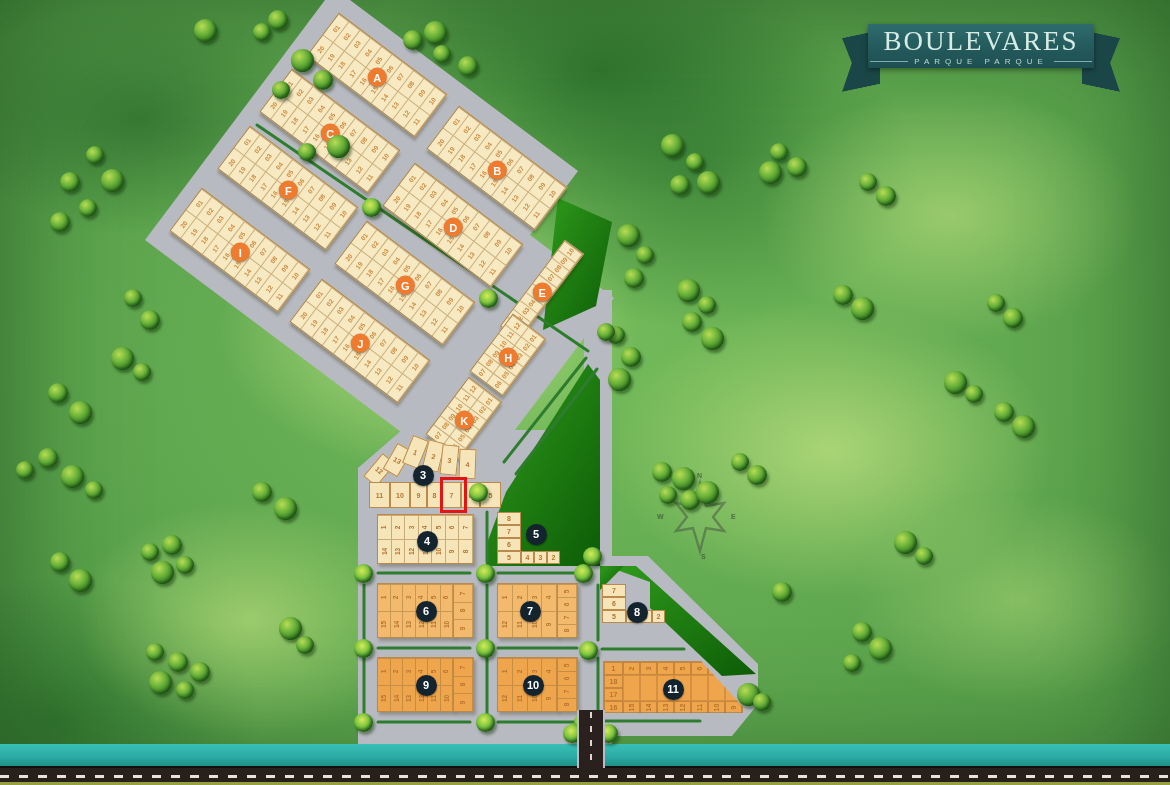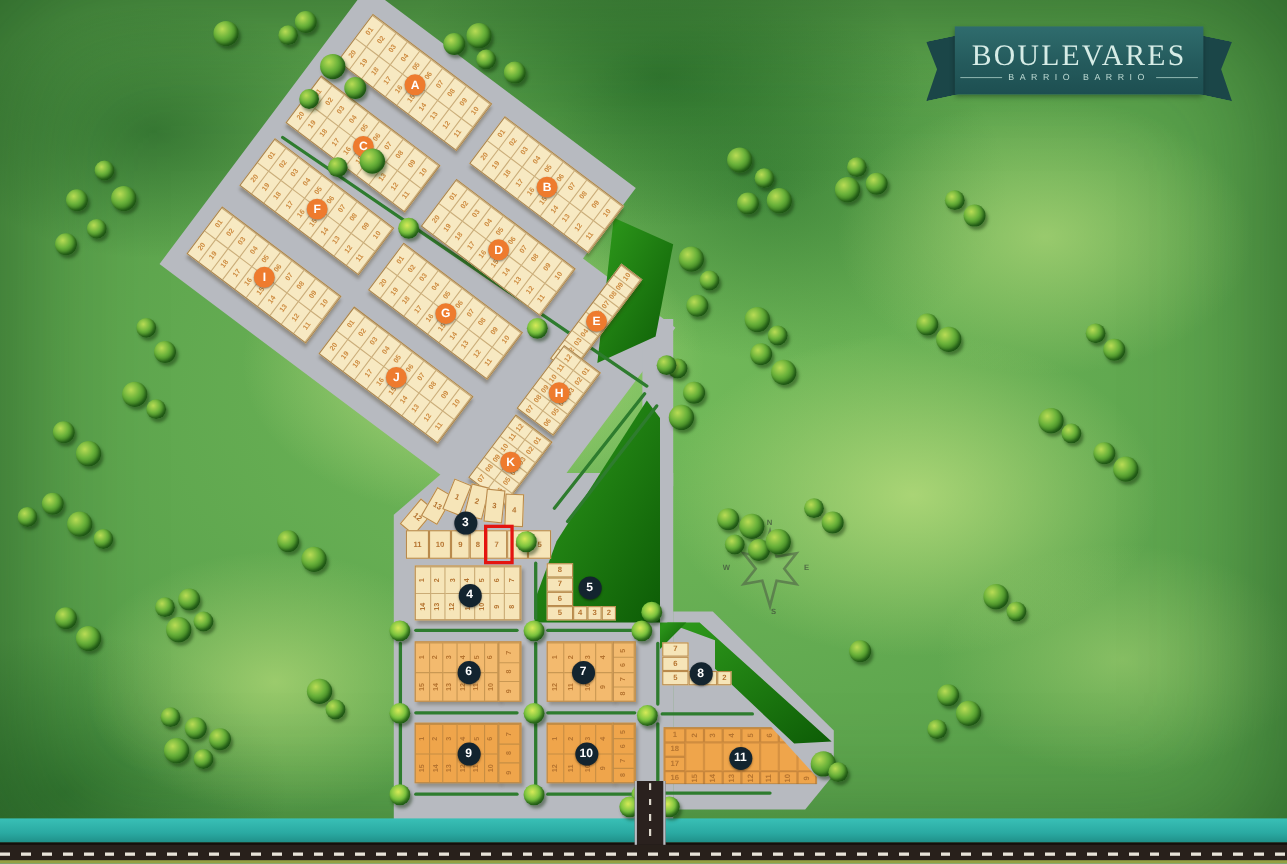--- a/index.html
+++ b/index.html
@@ -56,21 +56,21 @@
     border-left:2px solid #b9bcc2;border-right:2px solid #b9bcc2;box-sizing:border-box;}
   .entrance::after{content:"";position:absolute;left:11px;top:2px;width:2px;bottom:2px;
     background:repeating-linear-gradient(180deg,#ddd8cd 0 6px,rgba(0,0,0,0) 6px 14px);}
   
   .cdir{position:absolute;z-index:2;font-size:7px;font-weight:bold;color:#44573e;opacity:.8;}
   
   .logo{position:absolute;left:840px;top:18px;width:282px;height:80px;z-index:6;}
   .logo .tail{position:absolute;top:16px;width:38px;height:54px;background:#1b4648;}
   .logo .tail.l{left:2px;transform:skewY(-12deg);clip-path:polygon(100% 0,100% 100%,0 100%,26% 50%,0 0);}
   .logo .tail.r{right:2px;transform:skewY(12deg);clip-path:polygon(0 0,100% 0,74% 50%,100% 100%,0 100%);}
-  .logo .band{position:absolute;left:28px;right:28px;top:6px;height:62px;
+  .logo .band{position:absolute;left:28px;right:28px;top:6px;height:44px;
     background:linear-gradient(180deg,#2f6c6d 0%,#245a5c 55%,#1d4f51 100%);
     box-shadow:0 2px 5px rgba(0,0,0,.4);display:flex;flex-direction:column;align-items:center;justify-content:center;}
   .logo .title{font-family:"Liberation Serif",serif;font-size:27px;line-height:28px;letter-spacing:2px;color:#d6ece6;}
   .logo .sub{display:flex;align-items:center;gap:6px;margin-top:2px;}
   .logo .sub .line{width:38px;height:1px;background:#9fc3bd;opacity:.8;}
   .logo .subtitle{font-size:8px;letter-spacing:5px;color:#bcd9d2;}
 </style>
 </head>
 <body>
 
@@ -1235,18 +1235,18 @@
   <div class="hwy"></div>
   <div class="entrance"></div>
 
   <div class="logo">
     <div class="tail l"></div>
     <div class="tail r"></div>
     <div class="band">
       <div class="title">BOULEVARES</div>
       <div class="sub">
         <span class="line"></span>
-        <span class="subtitle">BARRIO BARRIO</span>
+        <span class="subtitle">PARQUE PARQUE</span>
         <span class="line"></span>
       </div>
     </div>
   </div>
 </div>
 
 </body></html>

